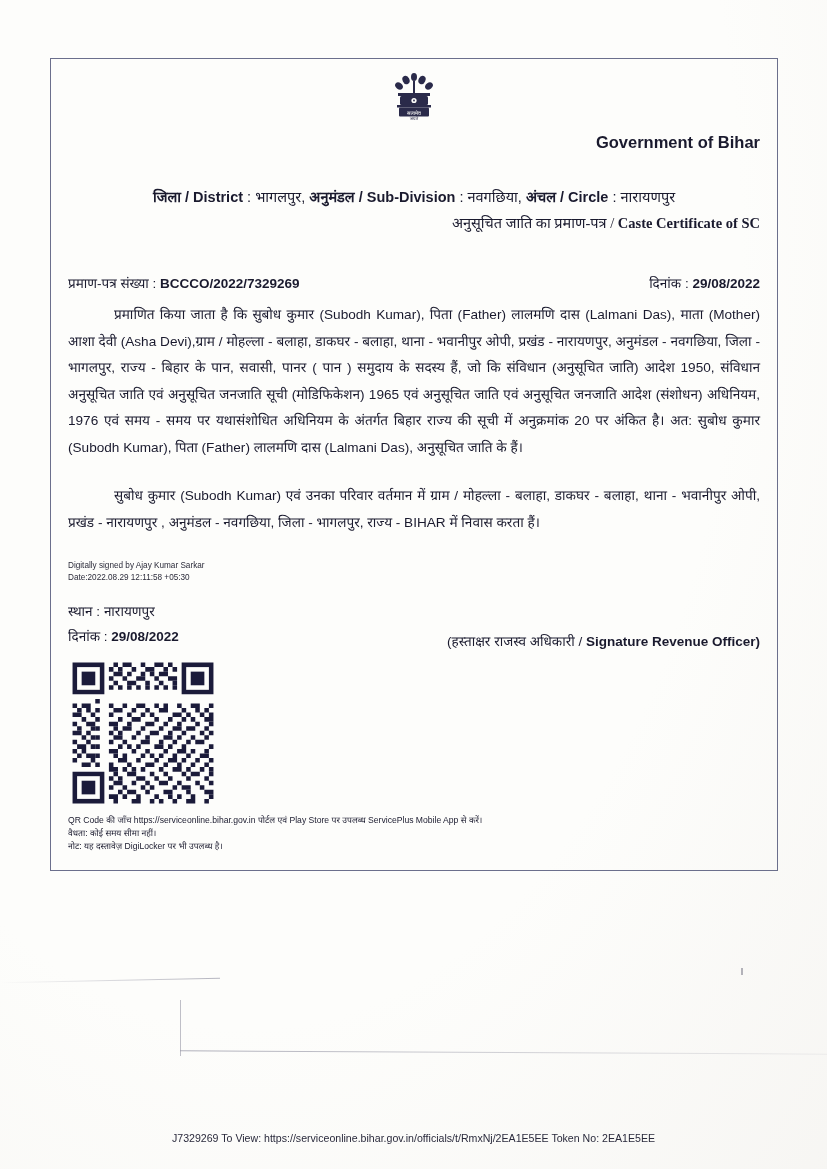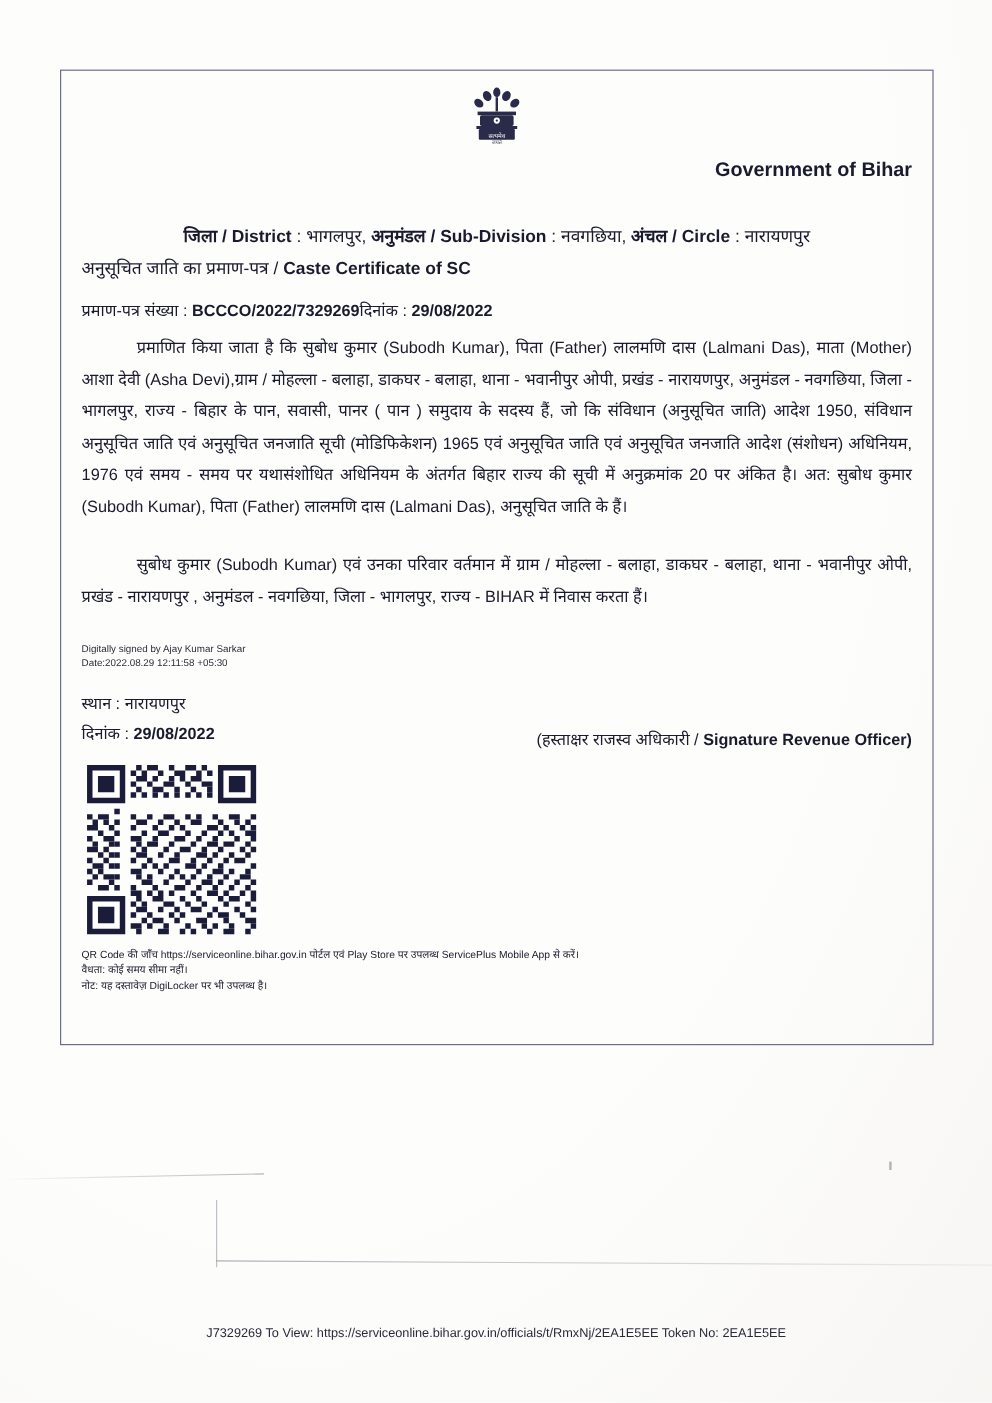--- a/index.html
+++ b/index.html
@@ -73,30 +73,31 @@
     font-weight: bold;
     margin-top: 4px;
   }
   .district-line {
     text-align: center;
     font-size: 14.5px;
     margin-top: 34px;
   }
   .district-line .b { font-weight: bold; }
   .cert-title {
-    text-align: left;
+    text-align: right;
     font-size: 14.5px;
     margin-top: 6px;
+    font-family: Liberation Serif, serif;
   }
   .cert-title .b { font-weight: bold; }
   .meta-row {
     display: flex;
-    justify-content: flex-start;
+    justify-content: space-between;
     align-items: baseline;
-    margin-top: 17px;
+    margin-top: 42px;
     font-size: 13.5px;
   }
   .meta-row .left { font-weight: normal; }
   .meta-row .left .b { font-weight: bold; }
   .meta-row .right .b { font-weight: bold; }
   .body-para {
     margin-top: 10px;
     font-size: 13.6px;
     line-height: 1.95;
     text-align: justify;
@@ -152,21 +153,21 @@
     color: rgba(225, 200, 195, 0.30);
     letter-spacing: 6px;
     pointer-events: none;
     user-select: none;
     font-family: "Liberation Serif", serif;
   }
   .bottom-url {
     position: absolute;
     left: 0;
     right: 0;
-    top: 1105px;
+    top: 1132px;
     text-align: center;
     font-size: 10.6px;
     color: #2a2a3c;
   }
   .fold-line {
     position: absolute;
     pointer-events: none;
   }
   .fold-a {
     left: 0; top: 980px; width: 220px; height: 1px;

